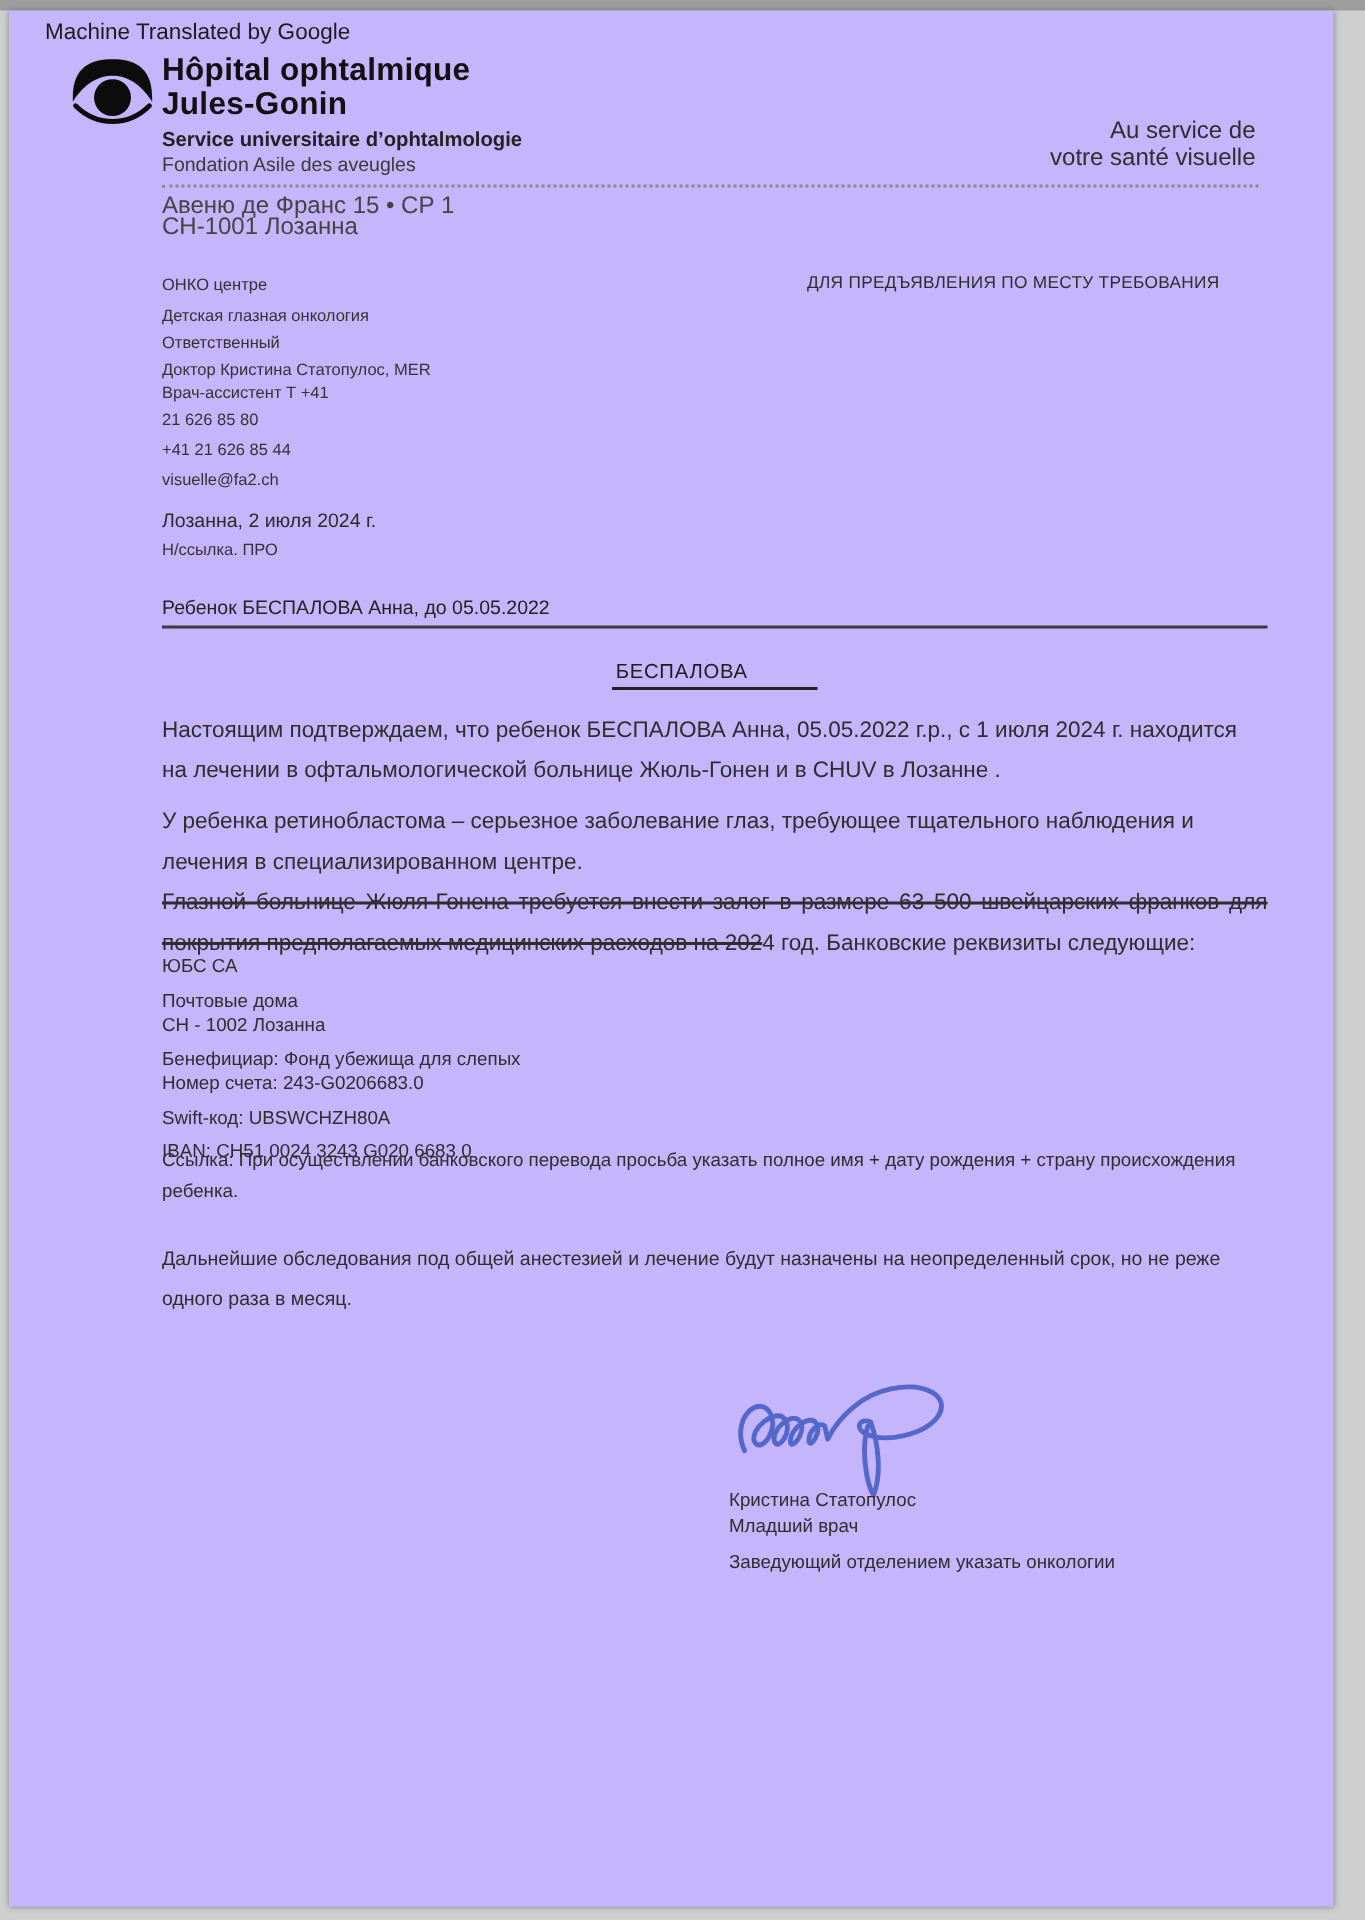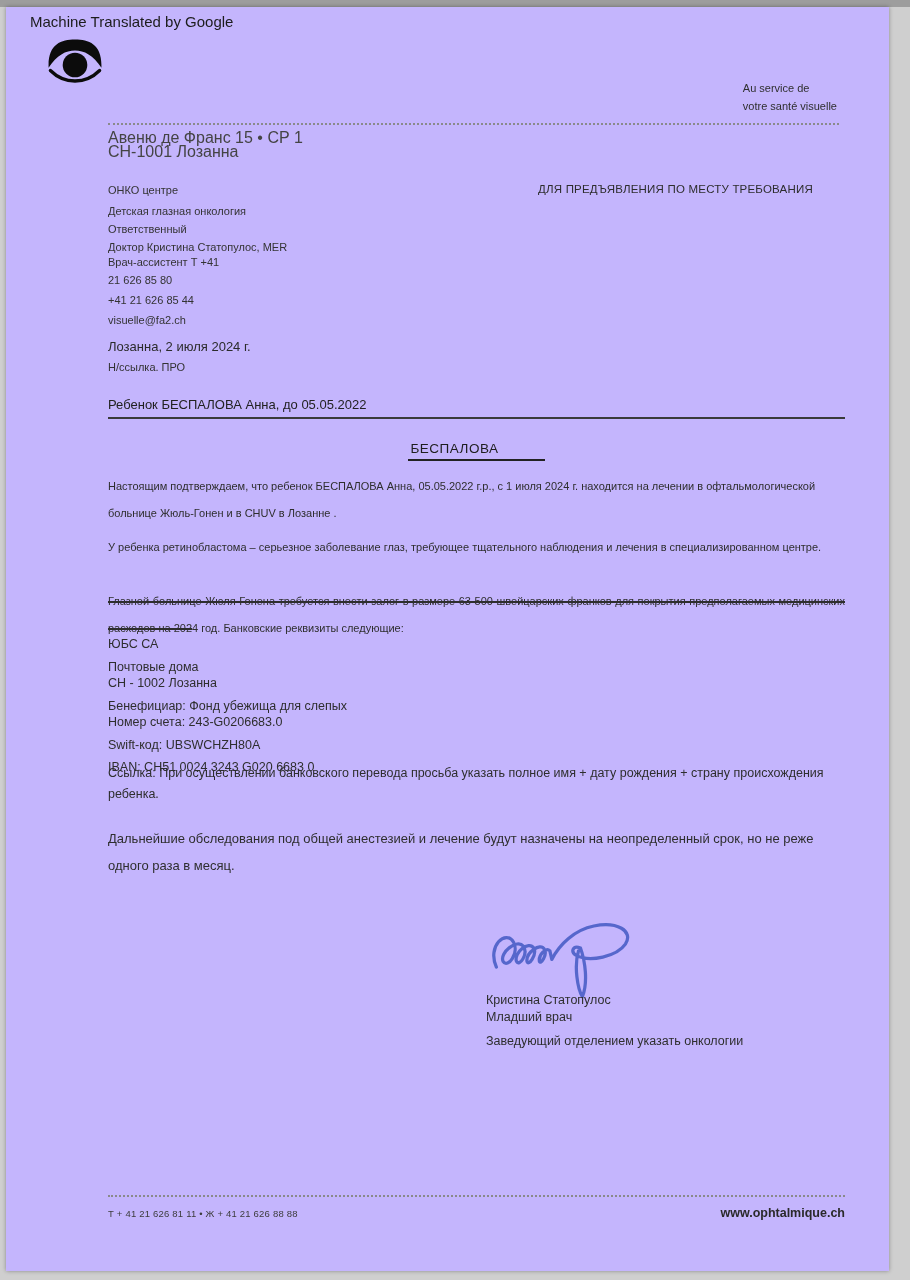--- a/index.html
+++ b/index.html
@@ -13,42 +13,42 @@
     position:absolute;left:6px;top:7px;right:21px;bottom:9px;
     background:#c4b5fd;box-shadow:0 0 4px rgba(0,0,0,.35);
   }
   .banner{position:absolute;left:24px;top:6px;font-size:15px;color:#1c1c1c;}
   
   .logo{position:absolute;left:38px;top:30px;}
   .brand{position:absolute;left:102px;top:28px;color:#111;}
   .brand .name{font-size:21px;font-weight:bold;line-height:23px;letter-spacing:.2px;}
   .brand .service{font-size:13.5px;font-weight:bold;margin-top:4px;color:#222;}
   .brand .foundation{font-size:13px;color:#3a3a3a;margin-top:2px;}
-  .tagline{position:absolute;right:52px;top:72px;font-size:11px;color:#2f2f2f;line-height:18px;}
+  .tagline{position:absolute;right:52px;top:72px;text-align:right;font-size:16px;color:#2f2f2f;line-height:18px;}
   .rule-dotted-top{position:absolute;left:102px;right:50px;top:116px;border-bottom:2px dotted #8a8a8a;}
   .hq-address{position:absolute;left:102px;top:124px;font-size:16px;color:#444;line-height:14px;}
   
   .recipient{position:absolute;left:532px;top:176px;font-size:11.5px;color:#2d2d2d;letter-spacing:.2px;}
   .contact{position:absolute;left:102px;top:176px;font-size:11px;color:#333;line-height:15px;}
   .contact .gap6{margin-bottom:6px;}
   .contact .gap3{margin-bottom:3px;}
   .contact .gap5{margin-bottom:5px;}
   .contact .ref{margin-top:32px;}
   
   .dateline{position:absolute;left:102px;top:332px;font-size:13px;color:#2b2b2b;}
   .subject{
     position:absolute;left:102px;right:44px;top:366px;
     font-size:13px;color:#222;padding-bottom:5px;border-bottom:2px solid #3a3a3a;margin-top:24px;
   }
   .cert-title-wrap{position:absolute;left:102px;right:44px;top:432px;text-align:center;}
   .cert-title{
     display:inline-block;font-size:13.5px;color:#1e1e1e;letter-spacing:.5px;
     border-bottom:2.5px solid #222;padding:0 46px 3px 2px;
   }
-  .para{position:absolute;left:102px;right:44px;font-size:11px;color:#2e2e2e;line-height:27px;}
+  .para{position:absolute;left:102px;right:44px;font-size:15px;color:#2e2e2e;line-height:27px;}
   .p1{top:466px;}
   .p2{top:527px;}
   .p3{top:581px;text-align:justify;}
   .strike{text-decoration:line-through;text-decoration-thickness:1.5px;}
   .bank{position:absolute;left:102px;top:629px;font-size:12.5px;color:#2e2e2e;line-height:16.5px;}
   .bank .grp{margin-bottom:6px;}
   .refnote{top:756px;font-size:12.5px;line-height:21px;}
   .followup{top:818px;font-size:13px;line-height:27px;}
   
   .signature{position:absolute;left:477px;top:897px;}
@@ -71,20 +71,26 @@
 <div class="page">
 
   <div class="banner">Machine Translated by Google</div>
 
   <div class="logo">
     <svg width="62" height="47" viewBox="0 0 68 50">
       <path d="M5 30 C5 7 19 2 34 2 C49 2 63 7 63 30 L63 33 C54 19 44 14 34 14 C24 14 14 19 5 33 Z" fill="#0c0c0c"></path>
       <circle cx="34" cy="30" r="13.5" fill="#0c0c0c"></circle>
       <path d="M7 36 C15 44 24 47.5 34 47.5 C44 47.5 53 44 61 36" stroke="#0c0c0c" stroke-width="3.6" fill="none" stroke-linecap="round"></path>
     </svg>
+  </div>
+  <div class="brand">
+    <div class="name">Hôpital ophtalmique</div>
+    <div class="name">Jules-Gonin</div>
+    <div class="service">Service universitaire d’ophtalmologie</div>
+    <div class="foundation">Fondation Asile des aveugles</div>
   </div>
   <div class="tagline">
     <div>Au service de</div>
     <div>votre santé visuelle</div>
   </div>
   <div class="rule-dotted-top"></div>
   <div class="hq-address">
     <div>Авеню де Франс 15 • СР 1</div>
     <div>CH-1001 Лозанна</div>
   </div>
@@ -131,18 +137,14 @@
     <svg width="172" height="108" viewBox="0 0 180 113">
       <path d="M14 66 C4 44 24 26 32 40 C38 51 26 68 21 60 C17 51 36 36 42 44 C48 52 38 66 35 60 C32 51 48 38 53 46 C57 53 47 66 46 60 C45 51 60 40 64 47 C68 53 60 64 59 60 C58 53 66 45 70 49 L72 58 C80 42 96 27 116 23 C140 18 158 28 149 42 C140 55 112 61 98 54 C91 50 94 43 102 46 C107 60 110 82 104 97 C99 89 95 65 100 49" fill="none" stroke="#4a5ec6" stroke-width="3.4" stroke-linecap="round" stroke-linejoin="round" opacity="0.9"></path>
     </svg>
   </div>
   <div class="signer">
     <div>Кристина Статопулос</div>
     <div>Младший врач</div>
     <div class="role">Заведующий отделением указать онкологии</div>
   </div>
 
-  <div class="footer">
-    <span class="phones">Т + 41 21 626 81 11 • Ж + 41 21 626 88 88</span>
-    <span class="site">www.ophtalmique.ch</span>
-  </div>
 
 </div>
 
 </body></html>

